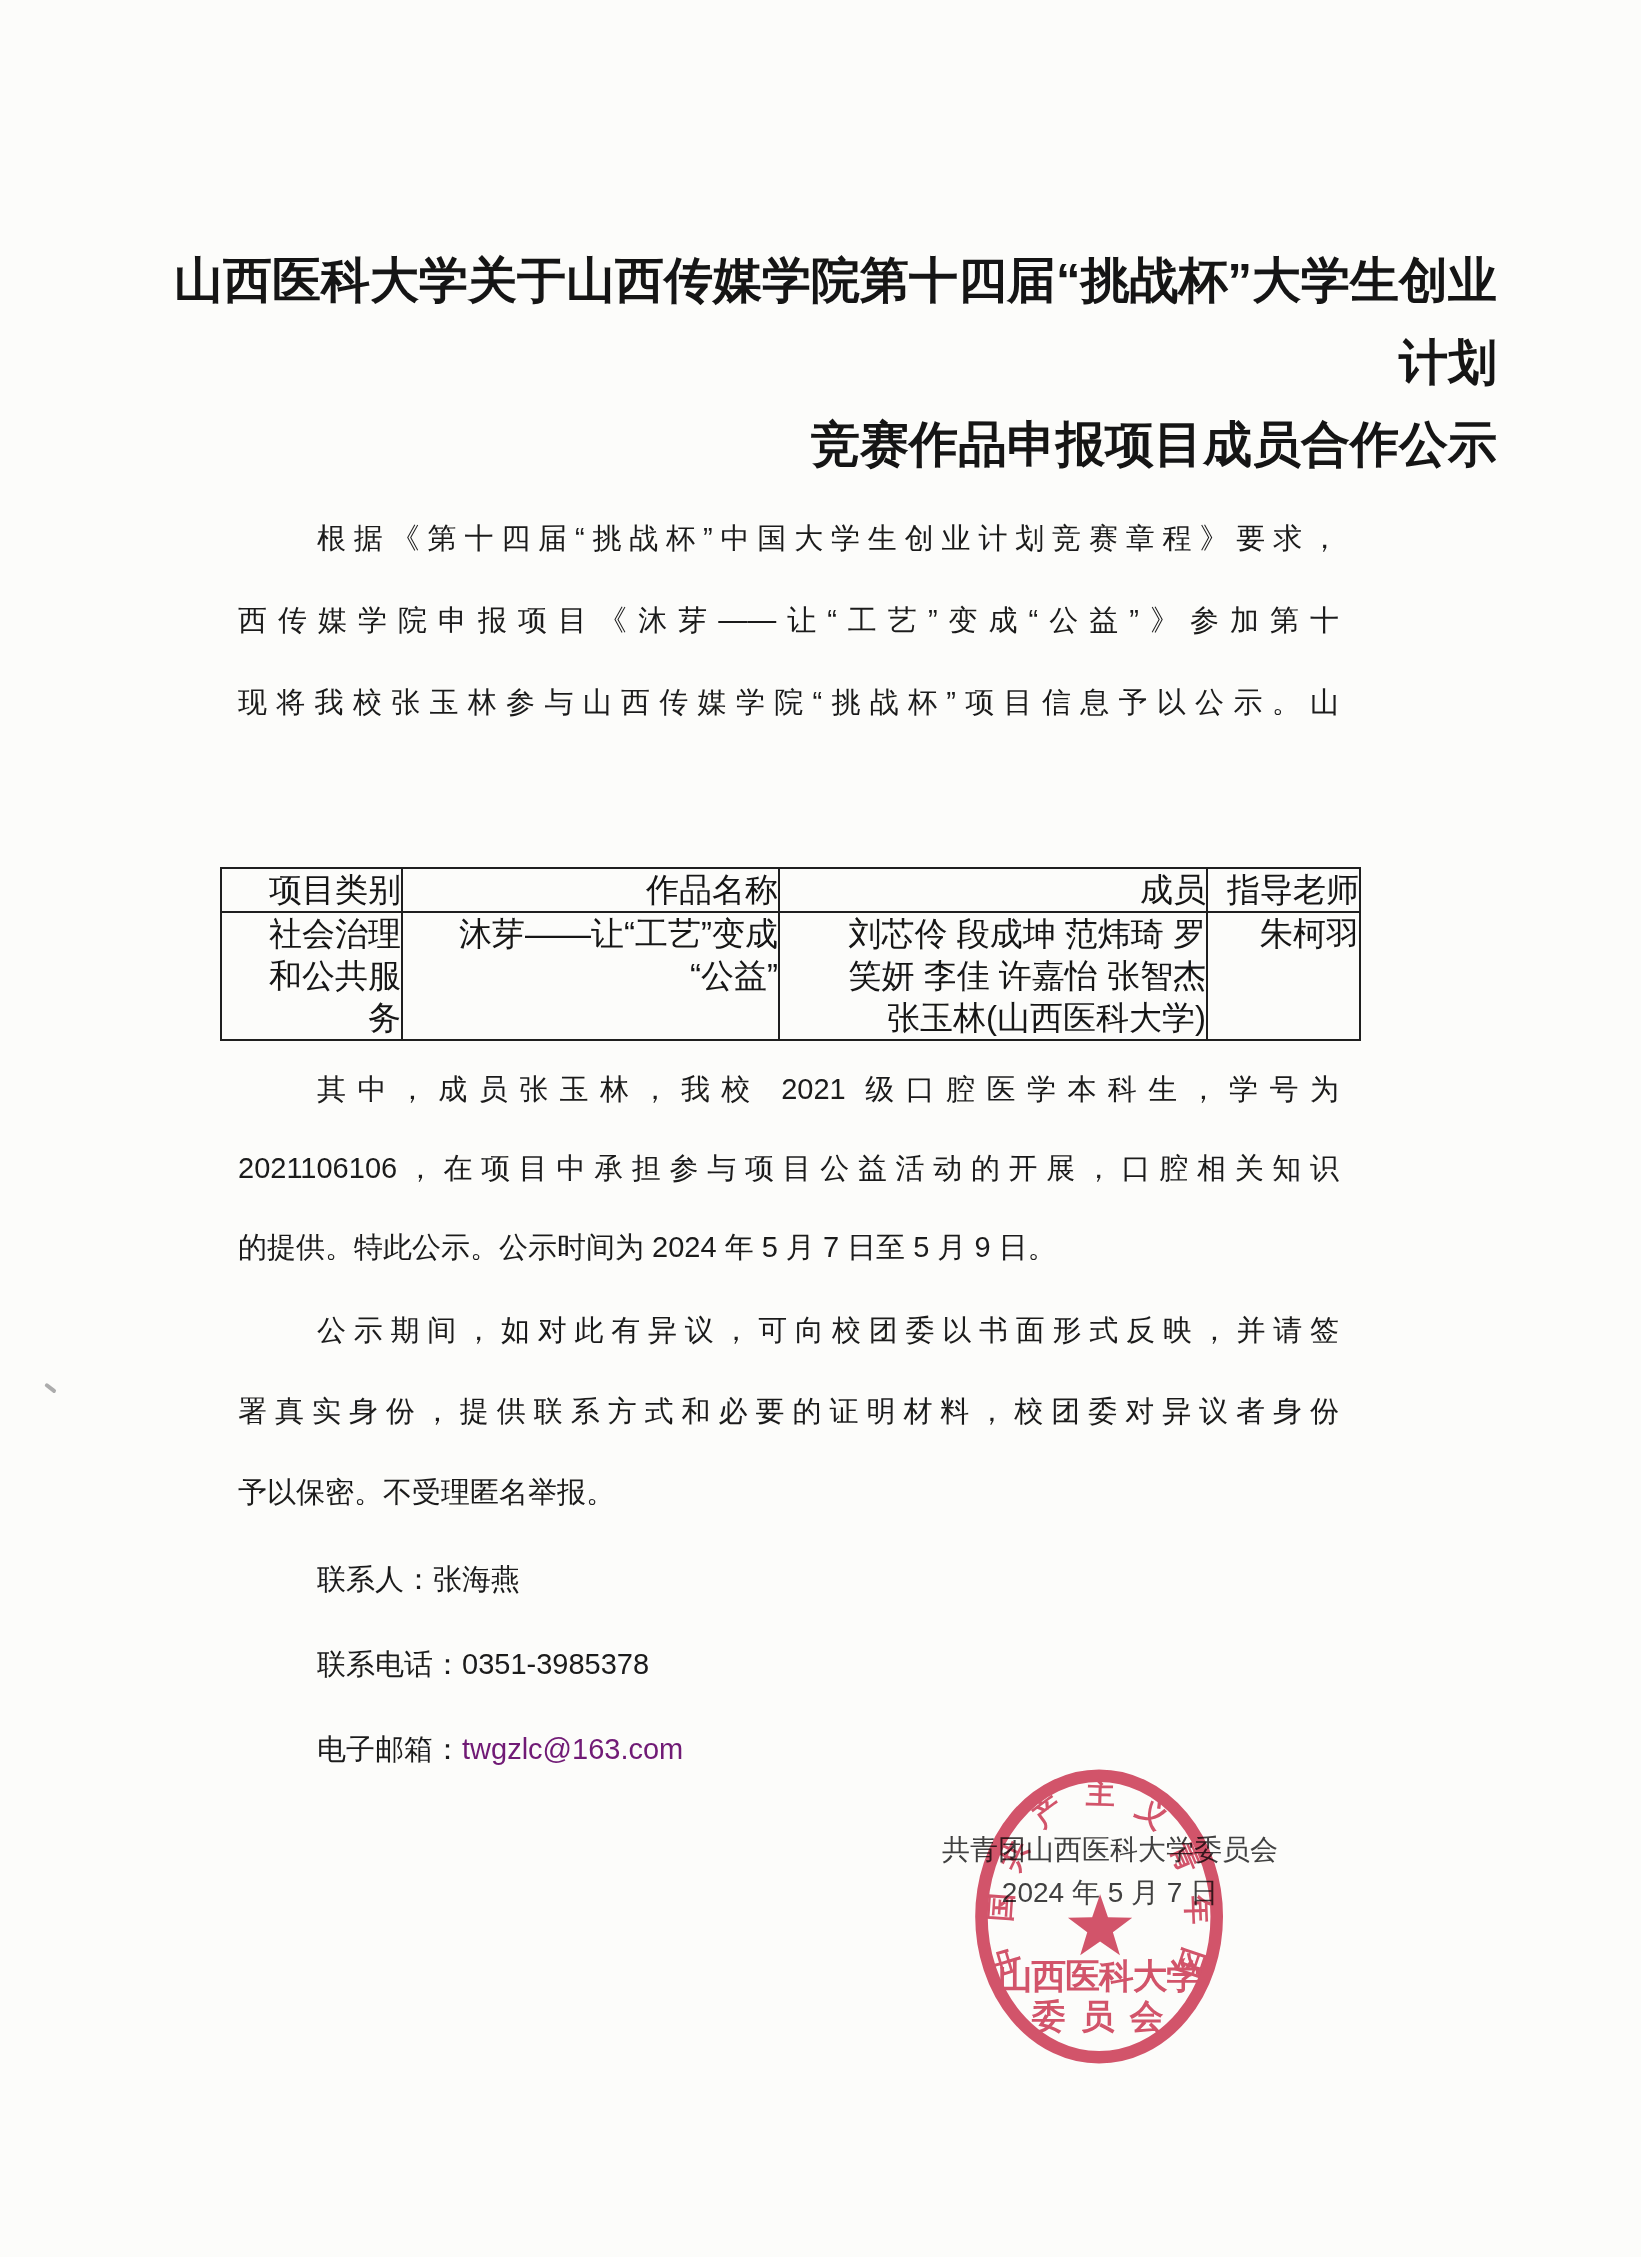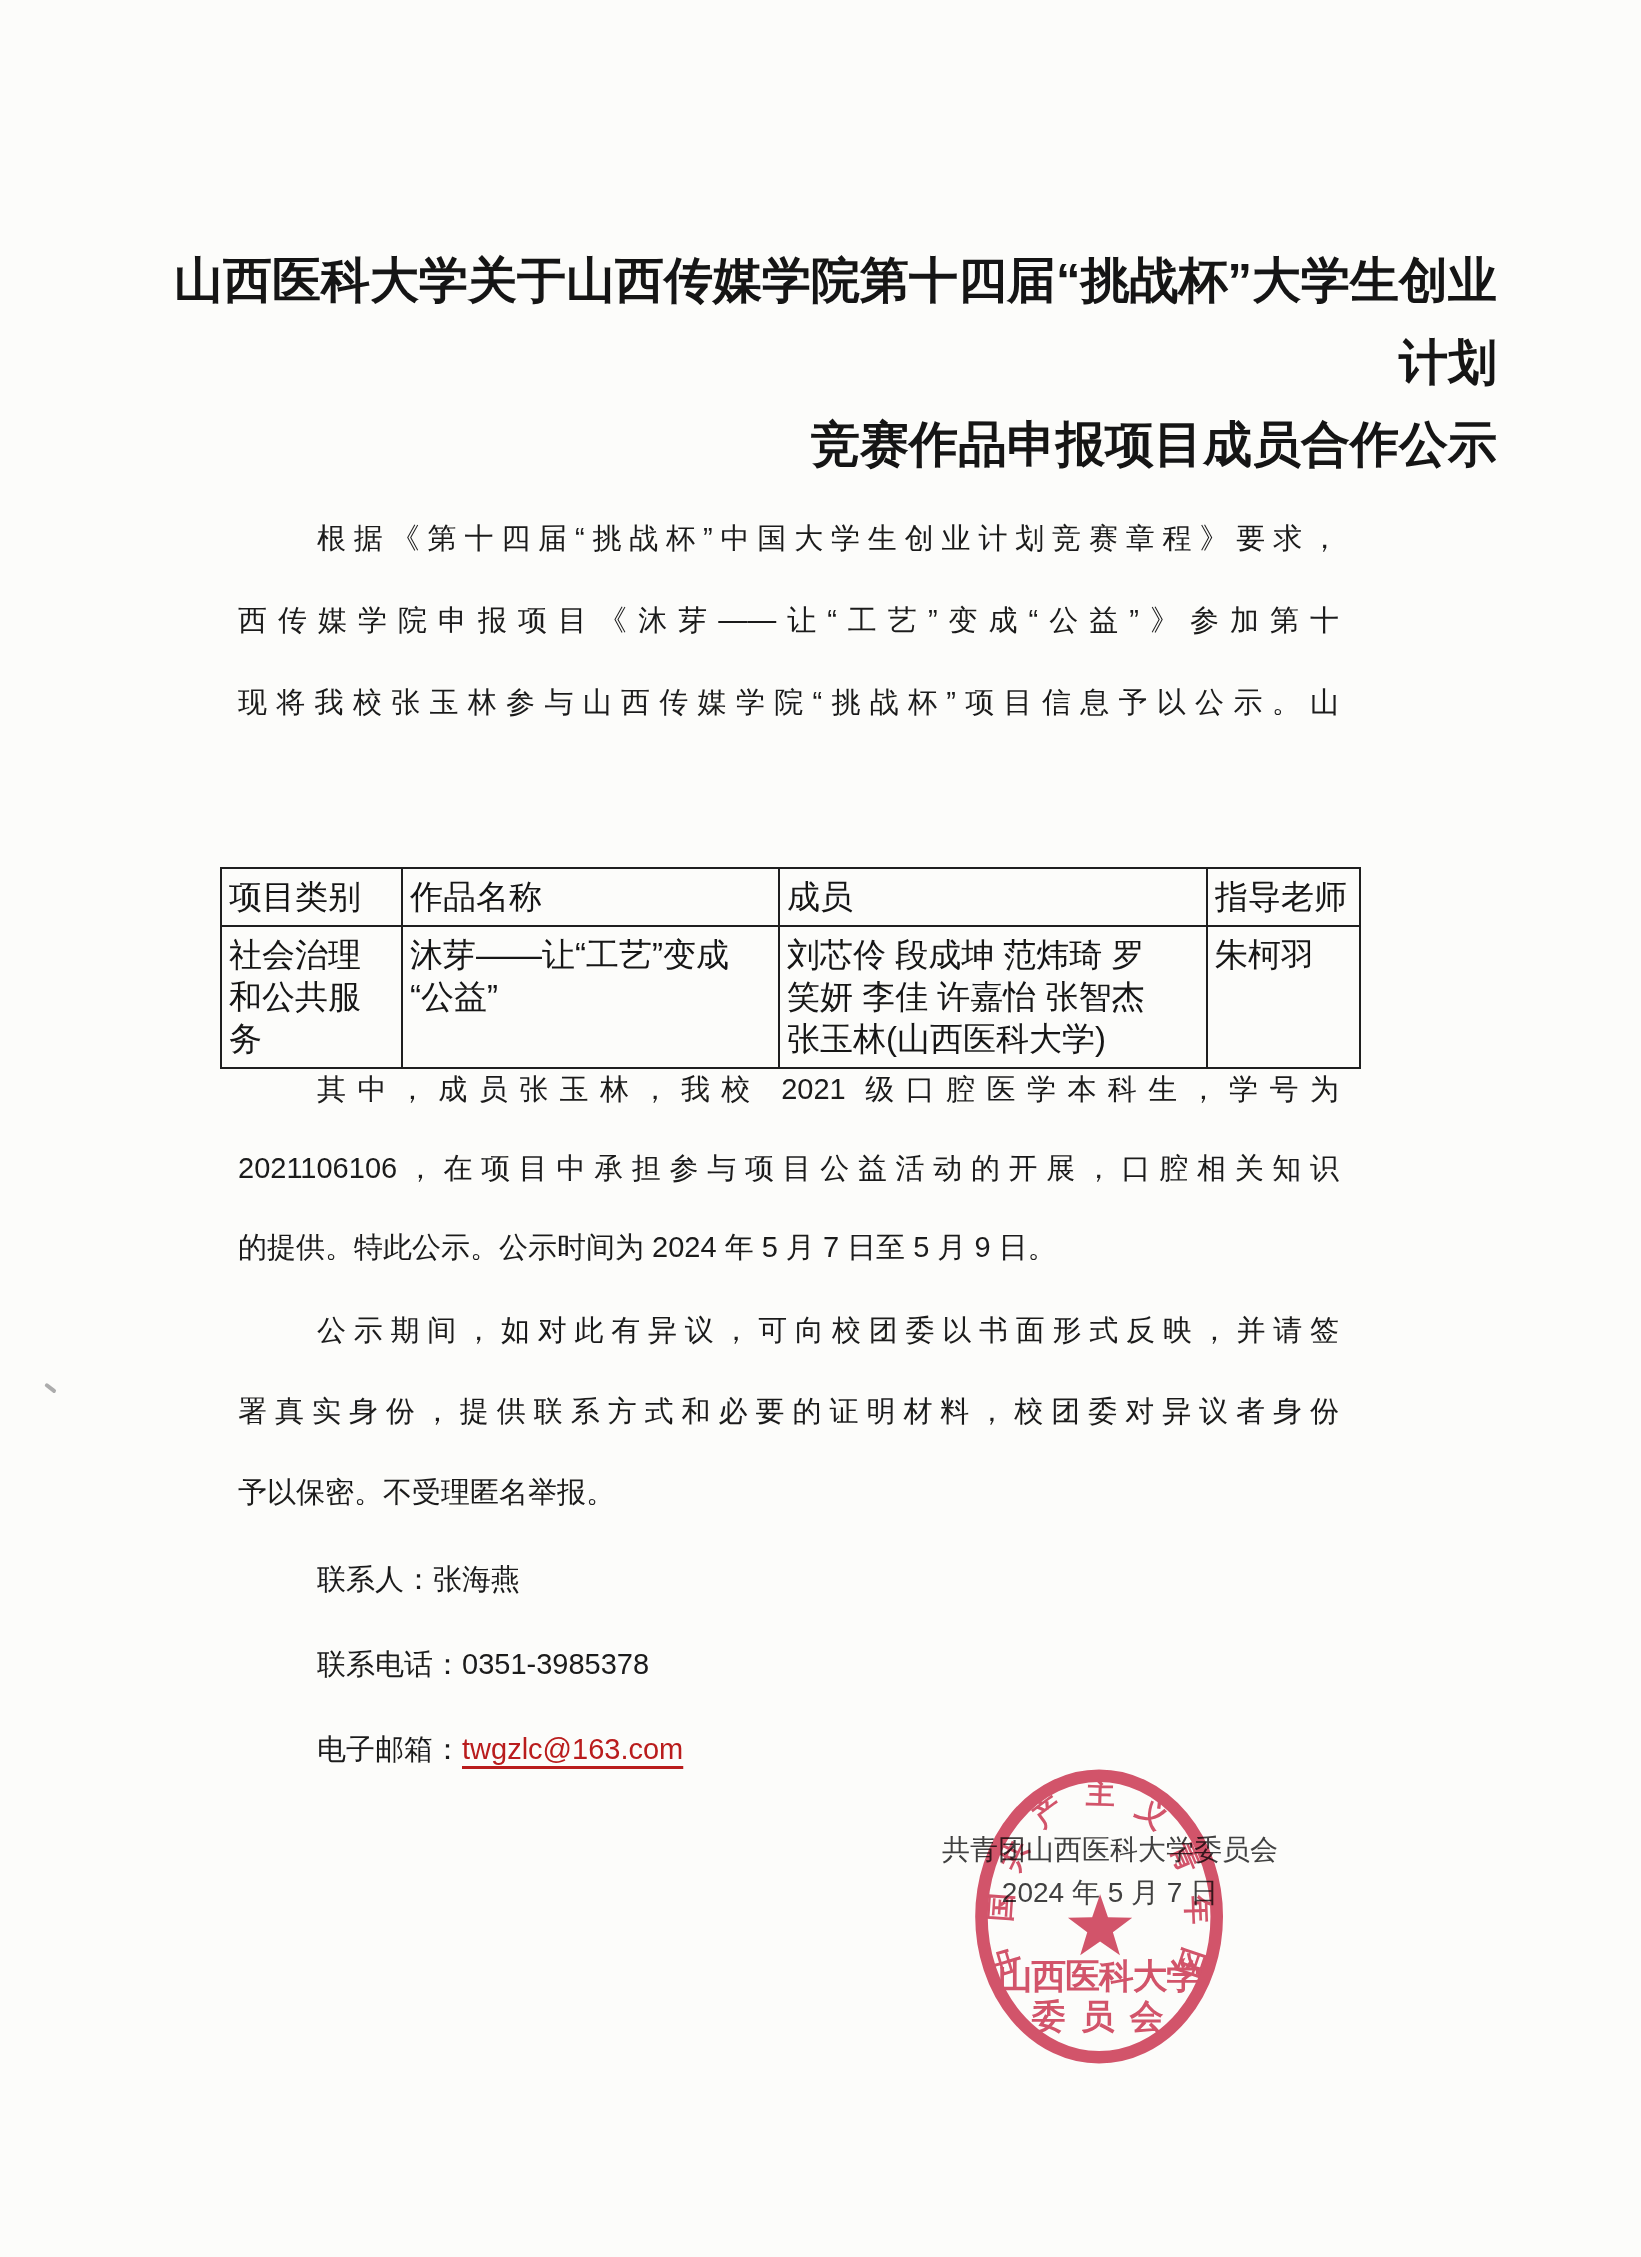--- a/index.html
+++ b/index.html
@@ -22,34 +22,33 @@
   
   .para { position:absolute; left:238px; width:1101px; font-size:29px; }
   .p1 { top:497px;  line-height:82px; }
   .p2 { top:1050px; line-height:79px; }
   .p3 { top:1290px; line-height:81px; }
   .contact { top:1537px; line-height:85px; }
   .line { white-space:nowrap; }
   .just { text-align:justify; text-align-last:justify; white-space:normal; }
   .indent { text-indent:79px; }
   .uline {
-    text-decoration:underline;
     text-decoration-thickness:2.9px;
     text-underline-offset:6.8px;
-    color:#b91c1c;
+    color:#701a75;
   }
   
   table.info {
     position:absolute; left:220px; top:867px;
     border-collapse:collapse; table-layout:fixed;
     font-size:33px; color:#161616;
   }
   table.info th, table.info td {
-    border:2.9px solid #1f1f1f; padding:7px;
-    text-align:left; vertical-align:top;
+    border:2.9px solid #1f1f1f; padding:0;
+    text-align:right; vertical-align:top;
     font-weight:400; line-height:42px;
   }
   table.info th { height:42px; }
   table.info td { height:126px; }
   td .cl { line-height:42px; white-space:nowrap; }
   
   .signature {
     position:absolute; left:917px; top:1828px; width:386px;
     text-align:center; font-size:28px; line-height:43px; color:#404040;
   }

